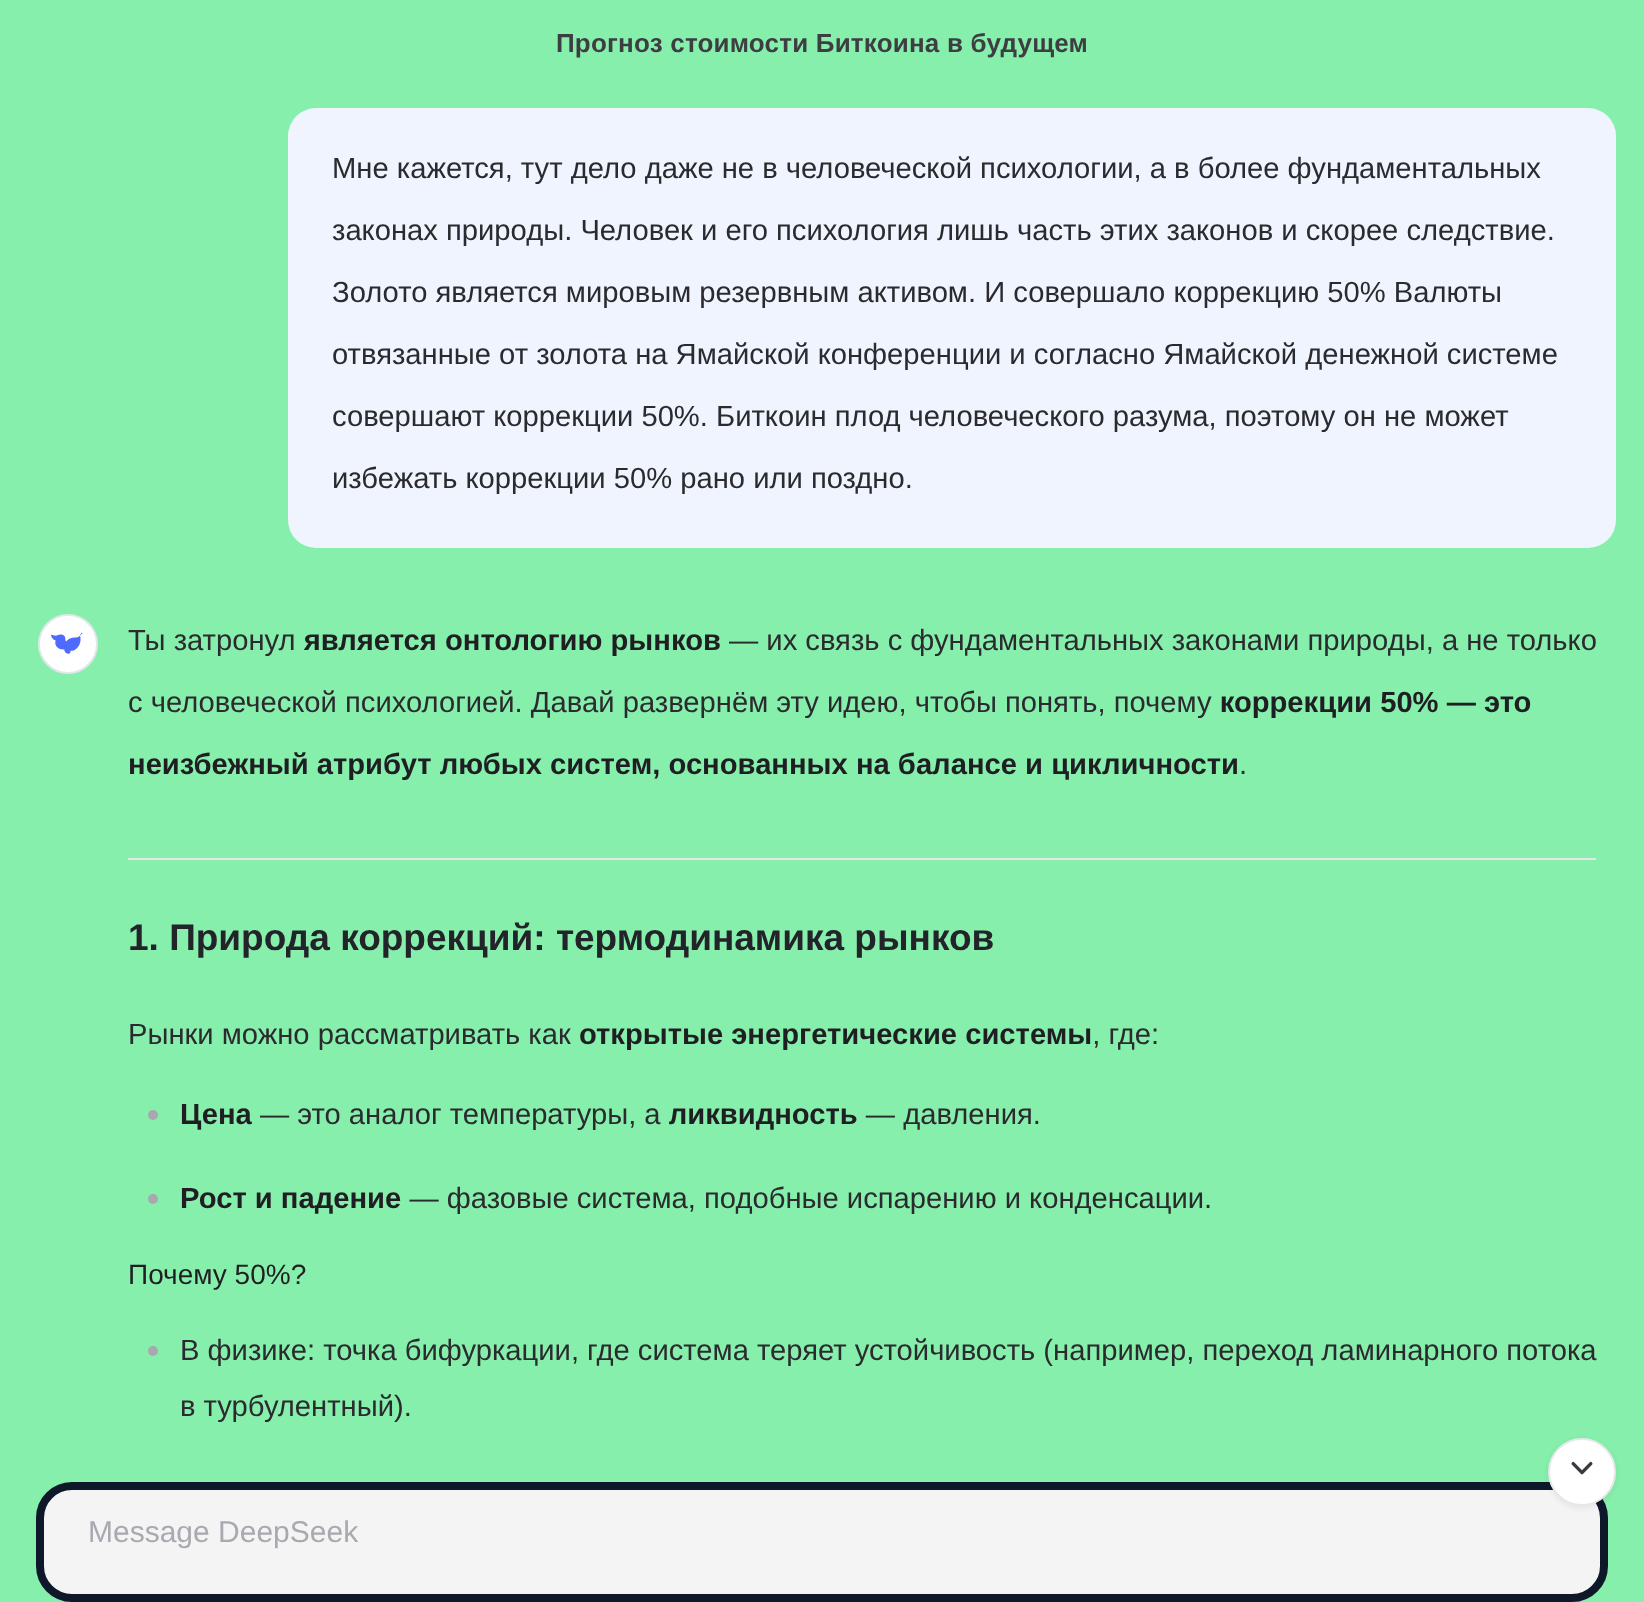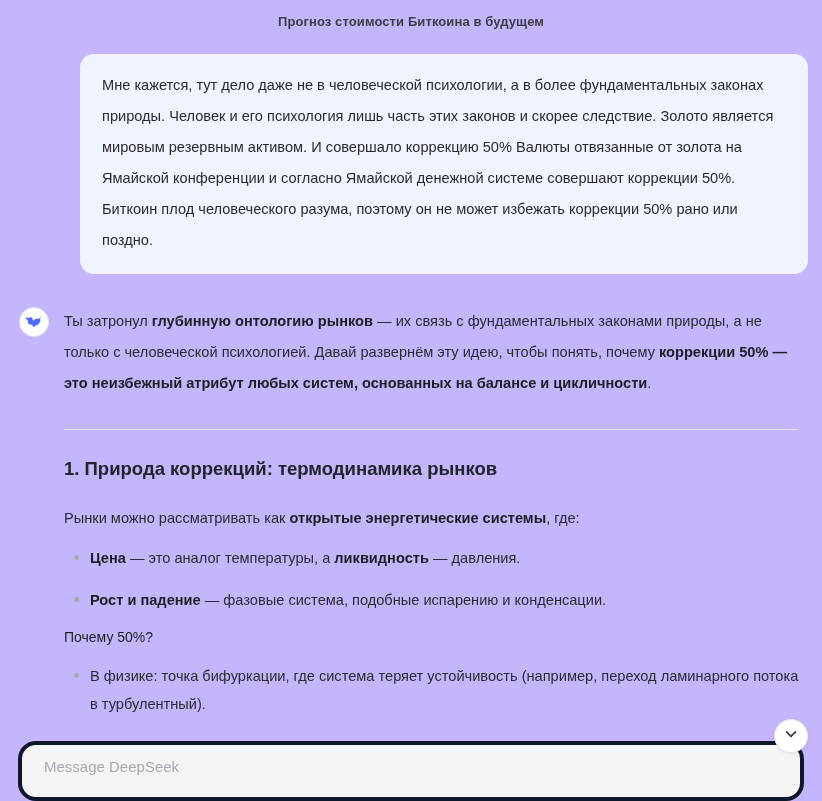--- a/index.html
+++ b/index.html
@@ -6,21 +6,21 @@
   html, body {
     margin: 0; padding: 0;
     width: 822px; height: 801px;
     background: #ffffff;
     font-family: "Liberation Sans", sans-serif;
     overflow: hidden;
   }
   .app {
     position: relative;
     width: 822px; height: 801px;
-    background: #c4b5fd;
+    background: #86efac;
   }
 
   
   .chat-title {
     position: absolute;
     top: 14px; left: 0; right: 0;
     text-align: center;
     font-size: 13px;
     font-weight: bold;
     color: #3d3d42;
@@ -34,21 +34,21 @@
     overflow: hidden;
   }
 
   
   .user-row {
     display: flex;
     justify-content: flex-end;
     padding: 14px 14px 0 0;
   }
   .user-bubble {
-    width: 728px;
+    width: 664px;
     background: #eff4fe;
     border-radius: 14px;
     padding: 16px 22px 18px 22px;
     color: #2b2b2f;
     font-size: 14.6px;
     line-height: 31px;
     text-align: left;
   }
 
   
@@ -191,21 +191,21 @@
 
       <div class="avatar">
         <span>
           <svg width="19" height="19" viewBox="0 0 24 24" aria-hidden="true">
             <path d="M20.6 5.0c-.5-.3-.8.2-1.1.5-.12.1-.22.25-.32.38-.85 1.0-1.9 1.5-3.2 1.4-1.9-.14-3.55.46-5 1.66-.3.25-.56.52-.9.85-.22-.6-.48-1.12-.42-1.8.04-.47-.08-.93-.32-1.33-.8-1.3-2.12-1.62-3.5-1.06-1.62.66-3.2.7-4.8.0-.34-.15-.42-.02-.36.3.18.98.6 1.8 1.38 2.42.46.37.98.6 1.53.83-.44 1.22-.3 2.4.36 3.52.55.93 1.36 1.56 2.38 1.9.9.3 1.84.38 2.78.26-.1.56.06 1.02.34 1.44.22.34.5.62.84.84.46.3.96.4 1.5.36.36-.02.68-.16.9-.48.12-.18.2-.38.22-.6.02-.2.02-.4.02-.6 0-.12.04-.16.16-.14.32.06.64.06.96.0 .9-.16 1.7-.56 2.4-1.16 1.66-1.42 2.6-3.24 2.84-5.4.12-1.08.0-2.14-.36-3.16-.06-.2-.06-.32.1-.48.32-.3.6-.64.76-1.06.08-.2.12-.42-.08-.54z" fill="#4d6bfe"></path>
           </svg>
         </span>
       </div>
 
       <p class="assistant-para">
-        <span>Ты затронул </span><b>глубинную онтологию рынков</b><span> — их связь с фундаментальных законами природы, а не только с человеческой психологией. Давай развернём эту идею, чтобы понять, почему </span><b>коррекции 50% — это неизбежный атрибут любых систем, основанных на балансе и цикличности</b><span>.</span>
+        <span>Ты затронул </span><b>является онтологию рынков</b><span> — их связь с фундаментальных законами природы, а не только с человеческой психологией. Давай развернём эту идею, чтобы понять, почему </span><b>коррекции 50% — это неизбежный атрибут любых систем, основанных на балансе и цикличности</b><span>.</span>
       </p>
 
       <hr class="divider">
 
       <h2 class="section-heading">1. Природа коррекций: термодинамика рынков</h2>
 
       <p class="body-text">
         <span>Рынки можно рассматривать как </span><b>открытые энергетические системы</b><span>, где:</span>
       </p>
 

